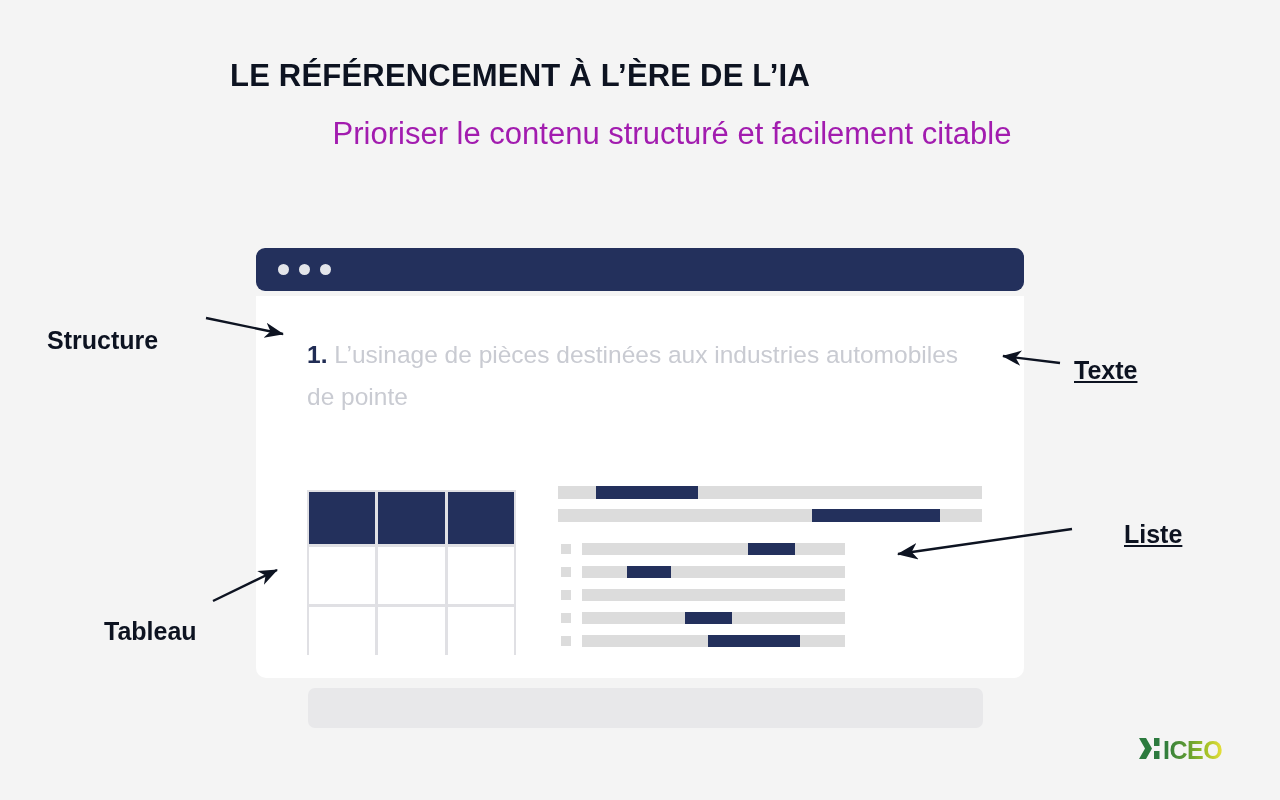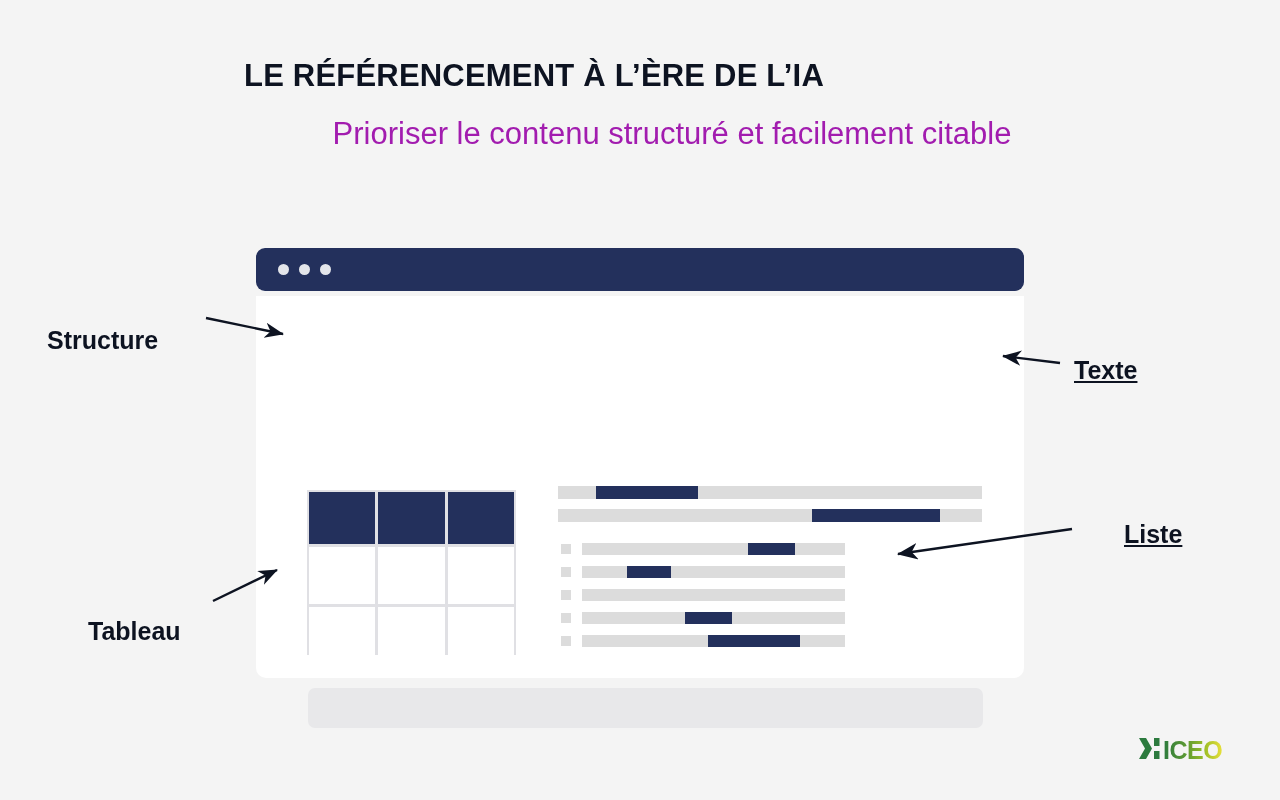--- a/index.html
+++ b/index.html
@@ -19,21 +19,20 @@
   .page-title {
     position: absolute;
     left: 0;
     top: 58px;
     width: 1040px;
     text-align: center;
     font-size: 31px;
     font-weight: bold;
     letter-spacing: 0.2px;
     color: #0d1321;
-    margin-left: 14px;
   }
   .page-subtitle {
     position: absolute;
     left: 0;
     top: 116px;
     width: 1280px;
     text-align: center;
     font-size: 31px;
     font-weight: normal;
     color: #a21caf;
@@ -180,21 +179,21 @@
   .annot {
     position: absolute;
     font-size: 25px;
     font-weight: bold;
     color: #0d1321;
     white-space: nowrap;
   }
   .annot-structure { left: 47px; top: 292px; margin-top: 34px; }
   .annot-texte     { left: 1074px; top: 356px; text-decoration: underline; }
   .annot-liste     { left: 1124px; top: 520px; text-decoration: underline; }
-  .annot-tableau   { left: 88px; top: 617px; }
+  .annot-tableau   { left: 104px; top: 617px; }
 
   .arrows {
     position: absolute;
     left: 0; top: 0;
     width: 1280px;
     height: 800px;
     pointer-events: none;
   }
 
   
@@ -215,20 +214,24 @@
 <div class="mockup">
 
   <div class="mockup-titlebar">
     <span class="dot dot-1"></span>
     <span class="dot dot-2"></span>
     <span class="dot dot-3"></span>
   </div>
 
   <div class="mockup-body">
 
+    <div class="doc-heading">
+      <span class="num">1.</span>
+      <span>L’usinage de pièces destinées aux industries automobiles de pointe</span>
+    </div>
 
     <div class="doc-table">
       <div class="cell head"></div>
       <div class="cell head"></div>
       <div class="cell head"></div>
       <div class="cell"></div>
       <div class="cell"></div>
       <div class="cell"></div>
       <div class="cell"></div>
       <div class="cell"></div>

